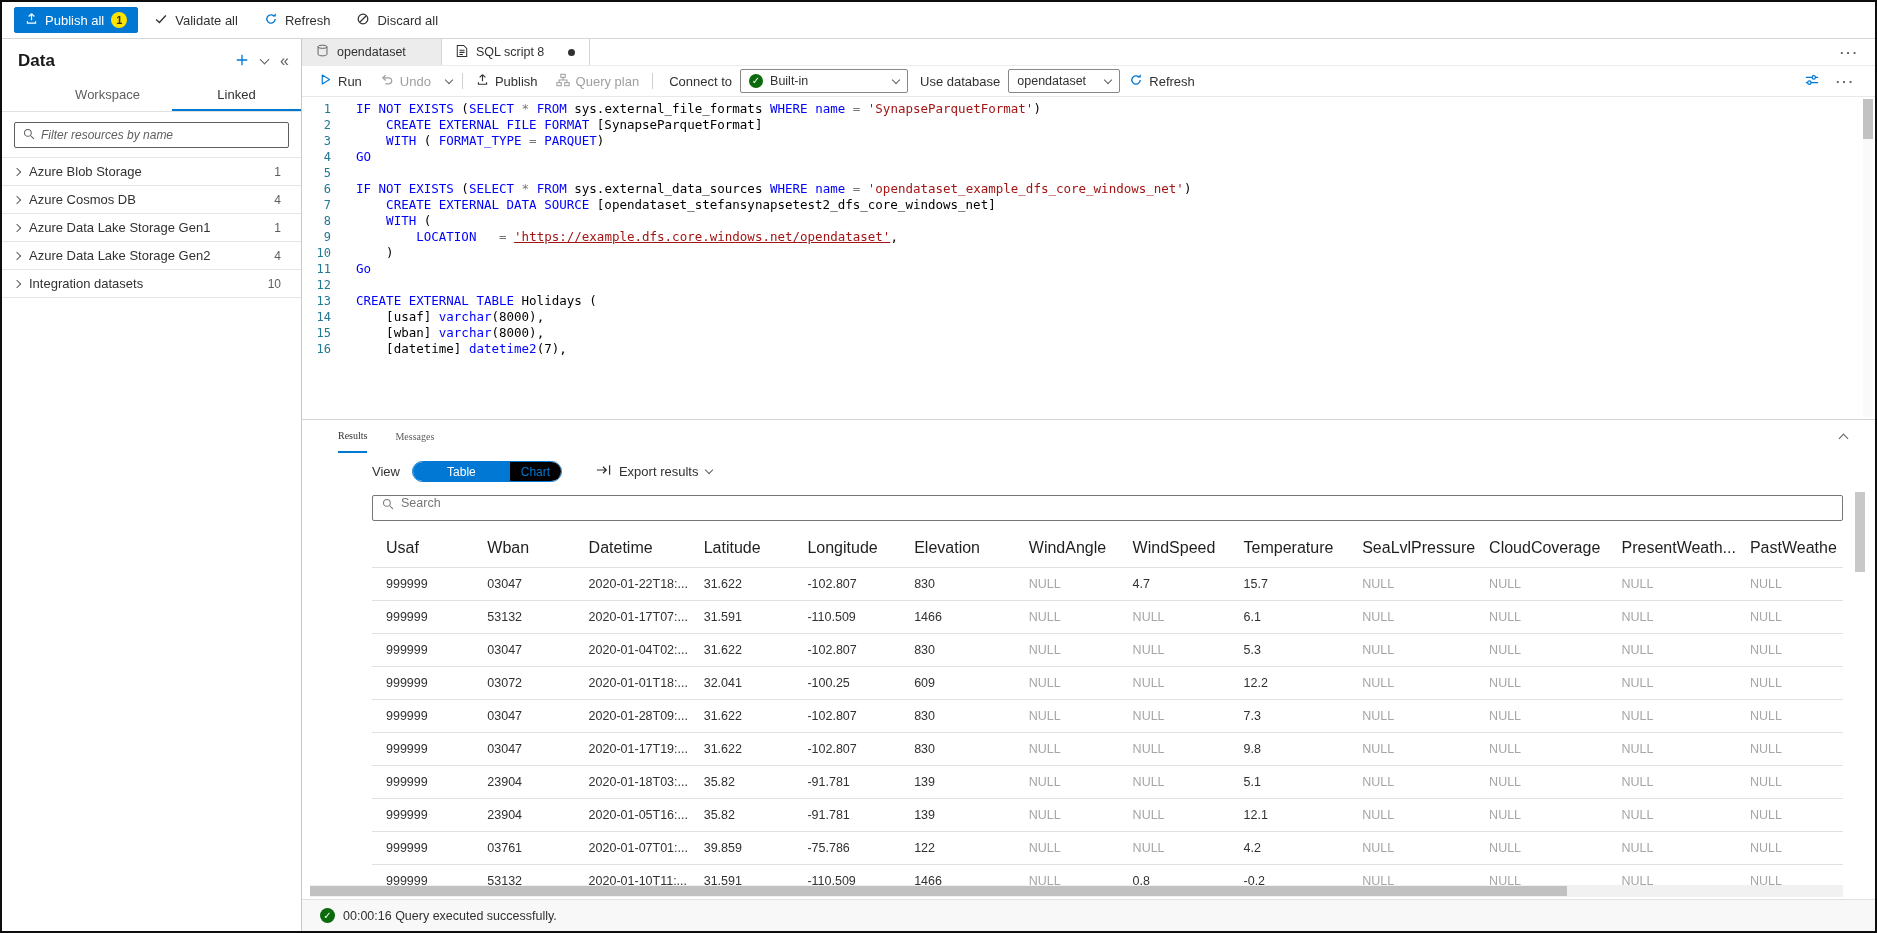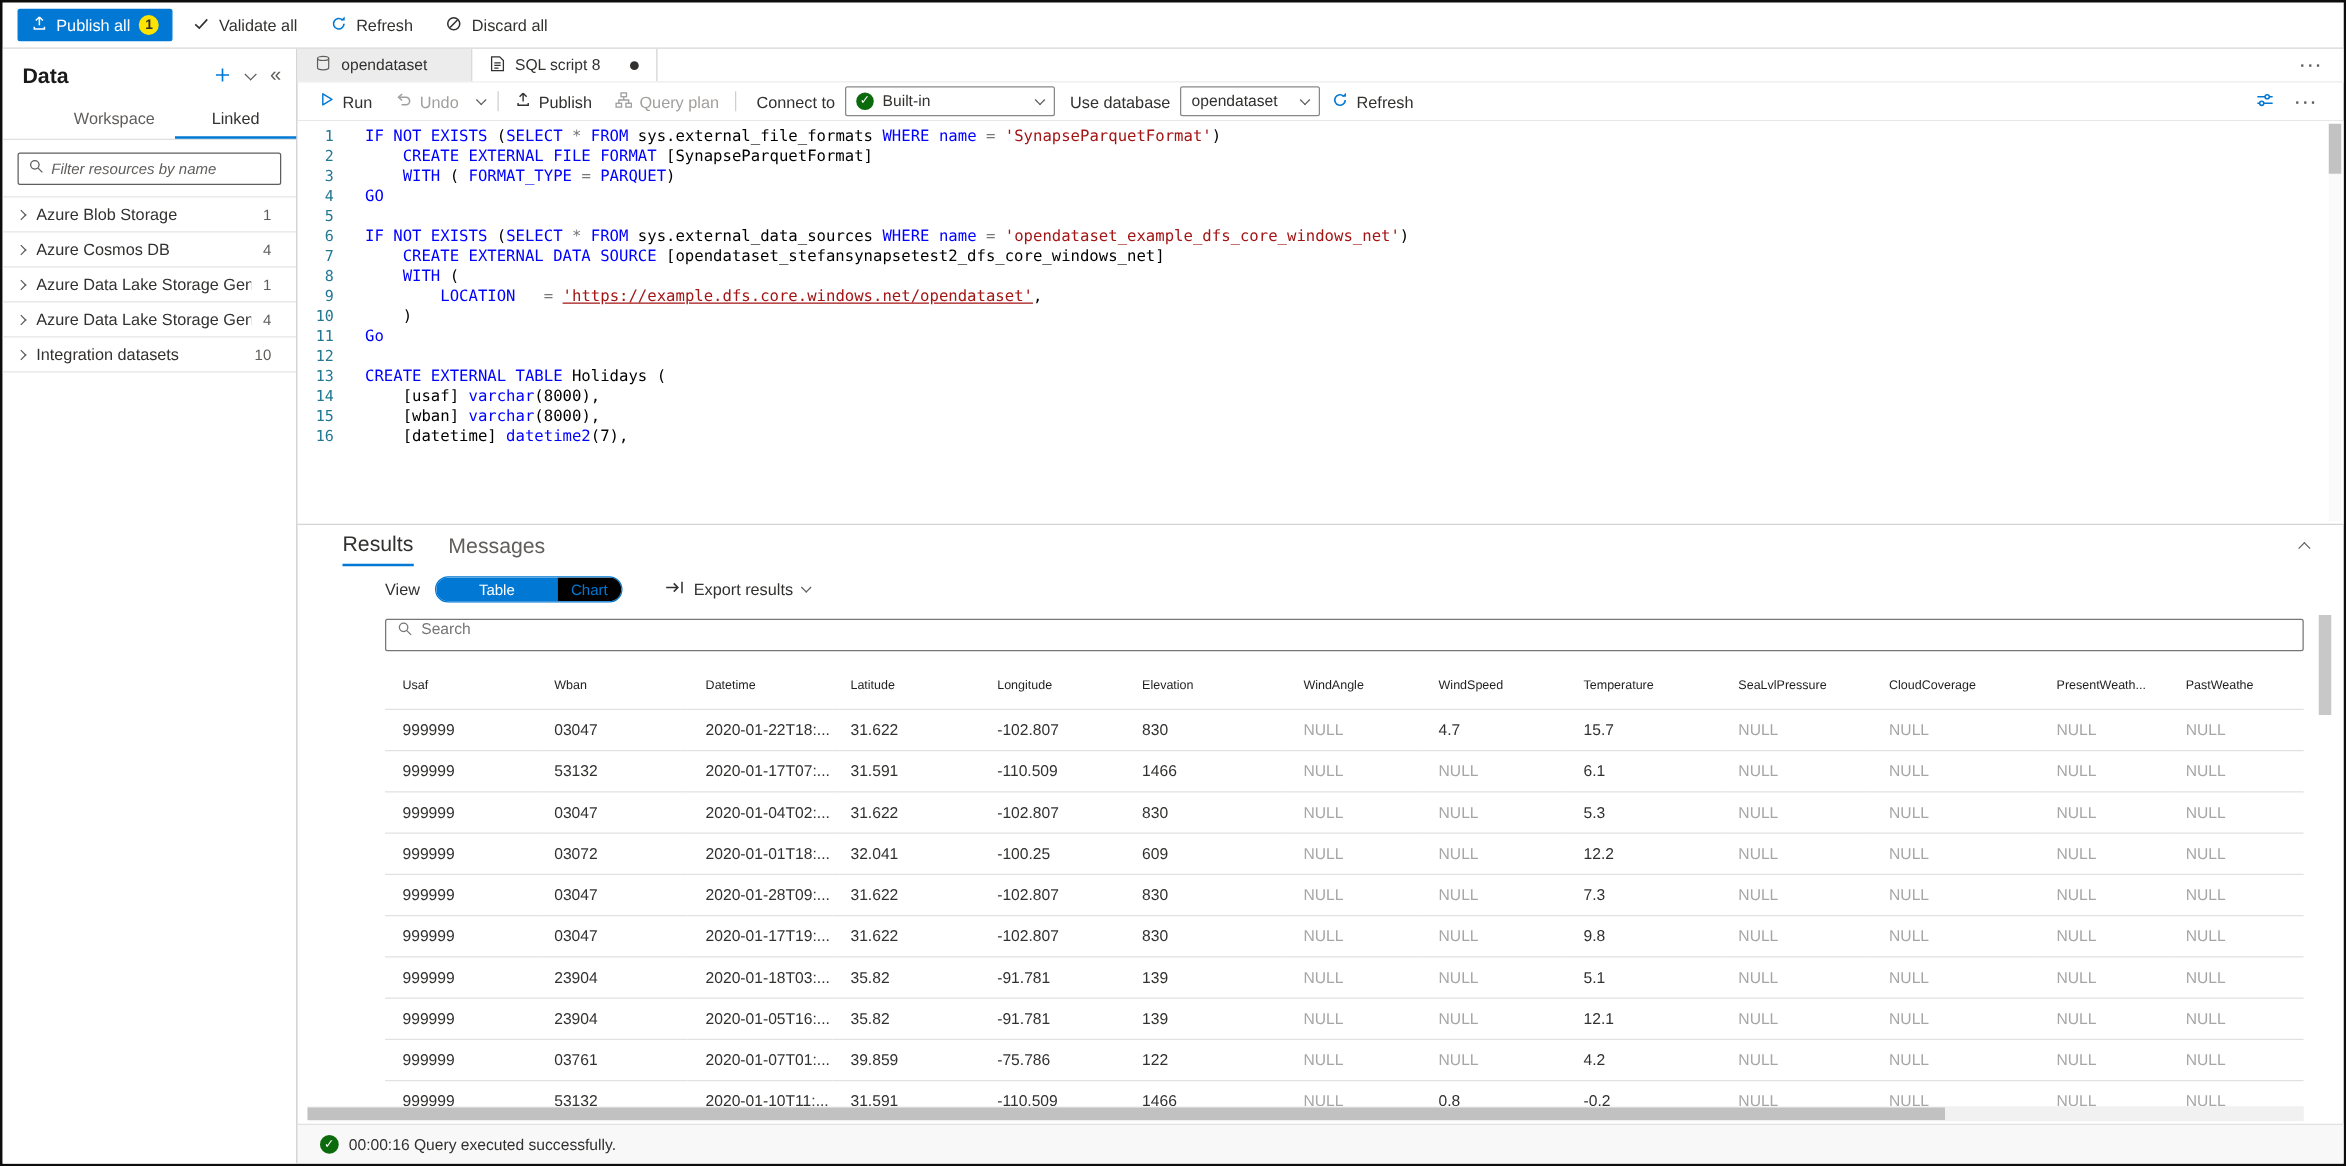--- a/index.html
+++ b/index.html
@@ -8,21 +8,21 @@
   .window { width:1877px; height:933px; border:2px solid #0d0d0d; background:#fff; display:flex; flex-direction:column; overflow:hidden; }
 
   
   .cmdbar { height:37px; flex:none; display:flex; align-items:center; padding:0 12px; gap:6px; border-bottom:1px solid #d6d6d6; }
   .btn-primary { background:#0078d4; color:#fff; border:1px solid #0078d4; height:26px; display:flex; align-items:center; gap:7px; padding:0 10px; font-size:13px; cursor:pointer; border-radius:2px; }
   .badge { background:#fde300; color:#323130; width:16px; height:16px; border-radius:50%; font-size:11px; display:flex; align-items:center; justify-content:center; font-weight:bold; }
   .cmd-item { display:flex; align-items:center; gap:7px; padding:0 10px; height:26px; font-size:13px; color:#323130; cursor:pointer; background:transparent; border:none; }
 
   
   .body { flex:1; display:flex; overflow:hidden; }
-  .sidebar { width:236px; flex:none; border-right:1px solid #c8c8c8; display:flex; flex-direction:column; background:#fff; }
+  .sidebar { width:300px; flex:none; border-right:1px solid #c8c8c8; display:flex; flex-direction:column; background:#fff; }
   .main { flex:1; display:flex; flex-direction:column; overflow:hidden; min-width:0; }
 
   
   .side-header { display:flex; align-items:center; padding:12px 12px 2px 16px; }
   .side-title { font-size:17px; font-weight:bold; color:#1a1a1a; flex:1; }
   .side-icons { display:flex; gap:12px; align-items:center; }
   .icon-btn { background:none; border:none; cursor:pointer; display:flex; align-items:center; }
   .dbl-chev { color:#605e5c; font-size:16px; line-height:1; }
   .side-tabs { display:flex; margin-top:6px; border-bottom:1px solid #e0e0e0;padding-left:41px; }
   .side-tab { flex:1; text-align:center; font-size:13px; color:#605e5c; padding:8px 0 9px; cursor:pointer; background:none; border:none; font-family:inherit; }
@@ -72,37 +72,37 @@
   .tok-k { color:#0000ff; }
   .tok-s { color:#a31515; }
   .tok-o { color:#777777; }
   .tok-u { color:#a31515; text-decoration:underline; }
   .editor-scrollbar { position:absolute; right:2px; top:2px; width:10px; bottom:2px; background:#fafafa; }
   .editor-thumb { width:10px; height:40px; background:#c2c2c2; }
 
   
   .results { flex:1; display:flex; flex-direction:column; border-top:1px solid #d4d4d4; overflow:hidden; position:relative; }
   .res-tabs { height:33px; flex:none; display:flex; align-items:stretch; padding-left:36px; gap:28px; }
-  .res-tab { font-size:17px; color:#605e5c; display:flex; align-items:center; cursor:pointer; background:none; border:none; font-family:Liberation Sans, sans-serif; }
+  .res-tab { font-size:10px; color:#605e5c; display:flex; align-items:center; cursor:pointer; background:none; border:none; font-family:Liberation Serif, serif; }
   .res-tab.active { color:#323130; border-bottom:2px solid #0078d4; }
   .res-collapse { margin-left:auto; padding:0 28px 0 0; display:flex; align-items:center; cursor:pointer; background:none; border:none; }
   .res-controls { height:37px; flex:none; display:flex; align-items:center; padding-left:70px; }
   .view-label { font-size:13px; color:#323130; }
   .toggle { display:flex; border:1px solid #0078d4; border-radius:11px; overflow:hidden; height:21px; margin-left:12px; }
   .toggle-opt { display:flex; align-items:center; justify-content:center; font-size:12px; cursor:pointer; border:none; font-family:inherit; }
   .toggle-opt.on  { background:#0078d4; color:#fff; width:97px; }
   .toggle-opt.off { background:#000000; color:#0078d4; width:51px; }
   .export { display:flex; align-items:center; gap:8px; margin-left:34px; font-size:13px; color:#323130; cursor:pointer; background:none; border:none; font-family:inherit; }
   .res-search { height:36px; flex:none; display:flex; align-items:center; padding:0 32px 0 70px; }
   .search-box { flex:1; border:1px solid #767676; height:26px; display:flex; align-items:flex-start; padding:0 9px; gap:7px; border-radius:2px; }
   .search-box input { border:none; outline:none; width:100%; font-size:12.5px; font-family:inherit; color:#323130; background:transparent; }
   .search-box input::placeholder { color:#767676; }
   .tablewrap { flex:1; overflow:hidden; margin:4px 32px 0 70px; position:relative; }
   table.grid { border-collapse:collapse; table-layout:fixed; }
-  .grid th { text-align:left; font-size:10px; font-weight:normal; color:#1f1f1f; height:37px; padding:0 0 0 14px; border-bottom:1px solid #e1e1e1; white-space:nowrap; overflow:hidden; }
+  .grid th { text-align:left; font-size:16px; font-weight:normal; color:#1f1f1f; height:37px; padding:0 0 0 14px; border-bottom:1px solid #e1e1e1; white-space:nowrap; overflow:hidden; }
   .grid td { font-size:12.5px; color:#323130; height:33px; padding:0 0 0 14px; border-bottom:1px solid #e1e1e1; white-space:nowrap; overflow:hidden; }
   .grid td.null { color:#a6a6a6; }
   .res-vscroll { position:absolute; right:10px; top:72px; width:10px; height:260px; }
   .res-vthumb { width:10px; height:80px; background:#c8c8c8; }
   .hscroll { height:12px; flex:none; margin:0 32px 2px 8px; background:#f1f1f1; position:relative; }
   .hthumb { position:absolute; left:0; top:1px; height:10px; width:82%; background:#c1c1c1; }
 
   
   .statusbar { height:32px; flex:none; background:#f8f8f8; border-top:1px solid #e1e1e1; display:flex; align-items:center; padding-left:18px; gap:8px; font-size:12.5px; color:#323130; }
   .status-check { width:15px; height:15px; border-radius:50%; background:#0b6a0b; color:#fff; font-size:10px; line-height:15px; text-align:center; flex:none; }

